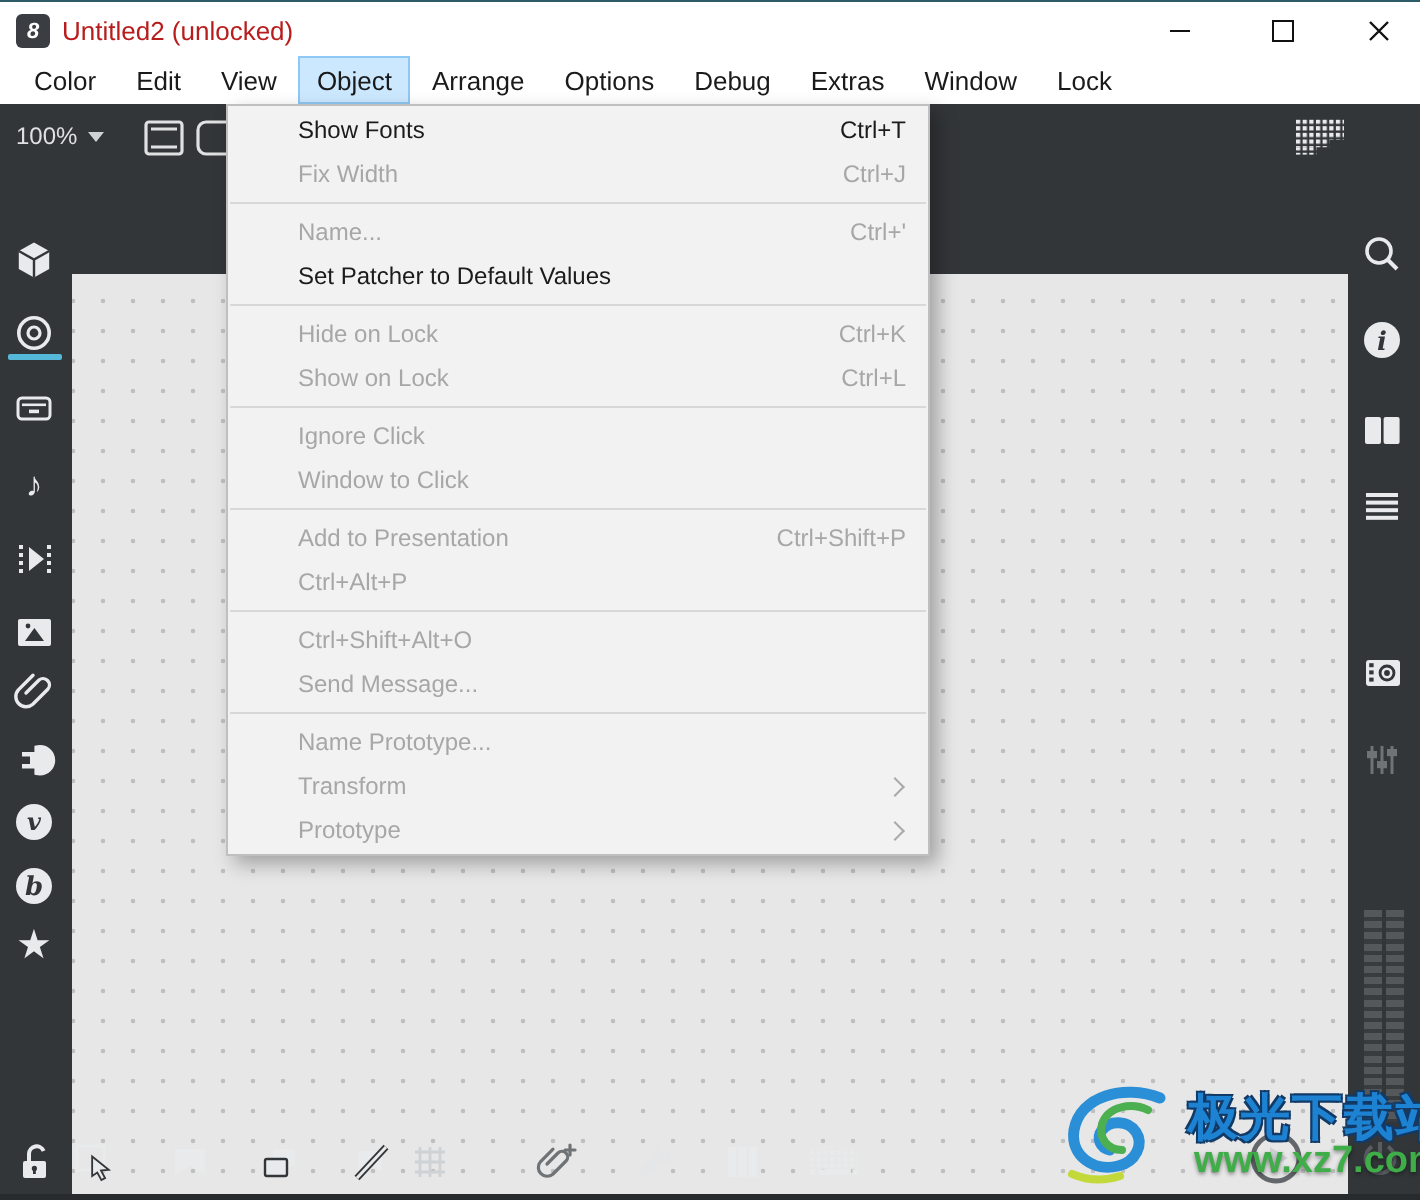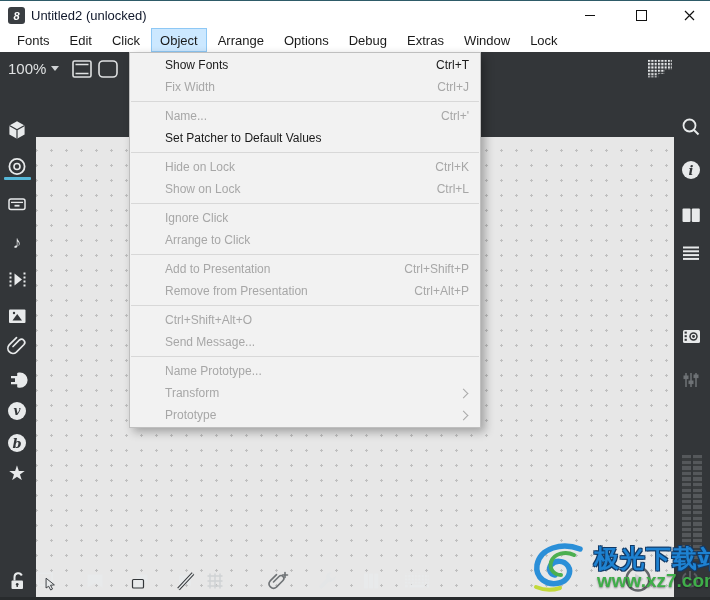--- a/index.html
+++ b/index.html
@@ -5,57 +5,57 @@
   html,body{margin:0;padding:0}
   body{width:710px;height:600px;position:relative;overflow:hidden;
        font-family:"Liberation Sans",sans-serif;background:#fff}
 
   
   .titlebar{position:absolute;top:0;left:0;width:710px;height:28px;background:#fff;
             border-top:1px solid #2e5b68;box-sizing:border-box}
   .app-icon{position:absolute;left:8px;top:6px;width:17px;height:17px;background:#3a3e42;
             border-radius:3px;color:#fff;font-size:11px;font-weight:bold;font-style:italic;
             display:flex;align-items:center;justify-content:center}
-  .win-title{position:absolute;left:31px;top:7px;font-size:13px;color:#0f172a;white-space:nowrap}
+  .win-title{position:absolute;left:31px;top:7px;font-size:13px;color:#b91c1c;white-space:nowrap}
   .win-btn{position:absolute;top:0;width:40px;height:28px;display:flex;align-items:center;justify-content:center;cursor:default}
   .g-min{width:10px;height:1px;background:#111}
   .g-max{width:9px;height:9px;border:1px solid #111}
 
   
   .menubar{position:absolute;top:28px;left:0;width:710px;height:24px;background:#fff;
            display:flex;align-items:stretch;padding-left:8px;box-sizing:border-box;
            font-size:13px;color:#1a1a1a}
   .mb-item{display:flex;align-items:center;padding:0 9px;margin-right:2px;white-space:nowrap}
   .mb-item.active{background:#cce8ff;box-shadow:inset 0 0 0 1px #8ec8f5}
 
   
   .frame{position:absolute;top:52px;left:0;width:710px;height:548px;background:#333639}
   .canvas{position:absolute;top:85px;left:36px;width:638px;height:480px;background:#e7e7e7;
           background-image:radial-gradient(#bfbfbf 1px,transparent 1.3px);
           background-size:15px 15px;background-position:8px 6px}
   .bottom-edge{position:absolute;left:0;bottom:0;width:710px;height:3px;background:#282b2d}
 
   
   .zoom-ctl{position:absolute;left:8px;top:59px;height:18px;display:flex;align-items:center;
-            gap:5px;color:#dfe1e2;font-size:15px}
+            gap:5px;color:#dfe1e2;font-size:12px}
   .caret{width:0;height:0;border-left:4px solid transparent;border-right:4px solid transparent;
          border-top:5px solid #cfd2d4}
 
   
   .ic{position:absolute;width:24px;height:24px;display:flex;align-items:center;justify-content:center}
   .glyph{color:#e8eaeb;font-size:17px;line-height:1}
 
   .sel-underline{position:absolute;left:4px;top:177px;width:27px;height:3px;background:#56b8d8;border-radius:1px}
 
   
   .meter{position:absolute;top:455px;width:9px;height:106px;
          background:repeating-linear-gradient(to bottom,#55585b 0 3.5px,#393c3e 3.5px 5.6px)}
 
   
-  .menu{position:absolute;left:129px;top:52px;width:352px;background:#f2f2f2;
+  .menu{position:absolute;left:113px;top:52px;width:352px;background:#f2f2f2;
         border:1px solid #bfbfbf;box-shadow:4px 4px 9px rgba(0,0,0,.30);
         padding:1px 0;z-index:20;box-sizing:border-box}
   .mi{height:22px;display:flex;align-items:center;padding:0 11px 0 35px;font-size:12px;color:#1b1b1b}
   .mi .lbl{flex:1;white-space:nowrap}
   .mi .sc{white-space:nowrap}
   .mi.dis{color:#a7a7a7}
   .sep{height:1px;background:#d8d8d8;margin:3px 1px}
   .arr{width:6px;height:6px;border-right:1.5px solid #a9a9a9;border-top:1.5px solid #a9a9a9;
        transform:rotate(45deg);margin-right:2px}
 
@@ -81,23 +81,23 @@
       <div class="g-max"></div>
     </div>
   <div class="win-btn" style="left:669px">
     <svg width="11" height="11" viewBox="0 0 11 11">
       <path d="M1 1 L10 10 M10 1 L1 10" stroke="#111" stroke-width="1.2"></path>
     </svg>
   </div>
 </div>
 
 <div class="menubar">
-  <div class="mb-item">Fonts</div>
+  <div class="mb-item">Color</div>
   <div class="mb-item">Edit</div>
-  <div class="mb-item">Click</div>
+  <div class="mb-item">View</div>
   <div class="mb-item active">Object</div>
   <div class="mb-item">Arrange</div>
   <div class="mb-item">Options</div>
   <div class="mb-item">Debug</div>
   <div class="mb-item">Extras</div>
   <div class="mb-item">Window</div>
   <div class="mb-item">Lock</div>
 </div>
 
 <div class="frame">
@@ -356,30 +356,29 @@
   <div class="mi dis">
       <span class="lbl">Show on Lock</span>
       <span class="sc">Ctrl+L</span>
     </div>
   <div class="sep"></div>
   <div class="mi dis">
       <span class="lbl">Ignore Click</span>
       <span class="sc"></span>
     </div>
   <div class="mi dis">
-      <span class="lbl">Arrange to Click</span>
+      <span class="lbl">Window to Click</span>
       <span class="sc"></span>
     </div>
   <div class="sep"></div>
   <div class="mi dis">
       <span class="lbl">Add to Presentation</span>
       <span class="sc">Ctrl+Shift+P</span>
     </div>
   <div class="mi dis">
-      <span class="lbl">Remove from Presentation</span>
       <span class="sc">Ctrl+Alt+P</span>
     </div>
   <div class="sep"></div>
   <div class="mi dis">
       <span class="sc">Ctrl+Shift+Alt+O</span>
     </div>
   <div class="mi dis">
       <span class="lbl">Send Message...</span>
       <span class="sc"></span>
     </div>

